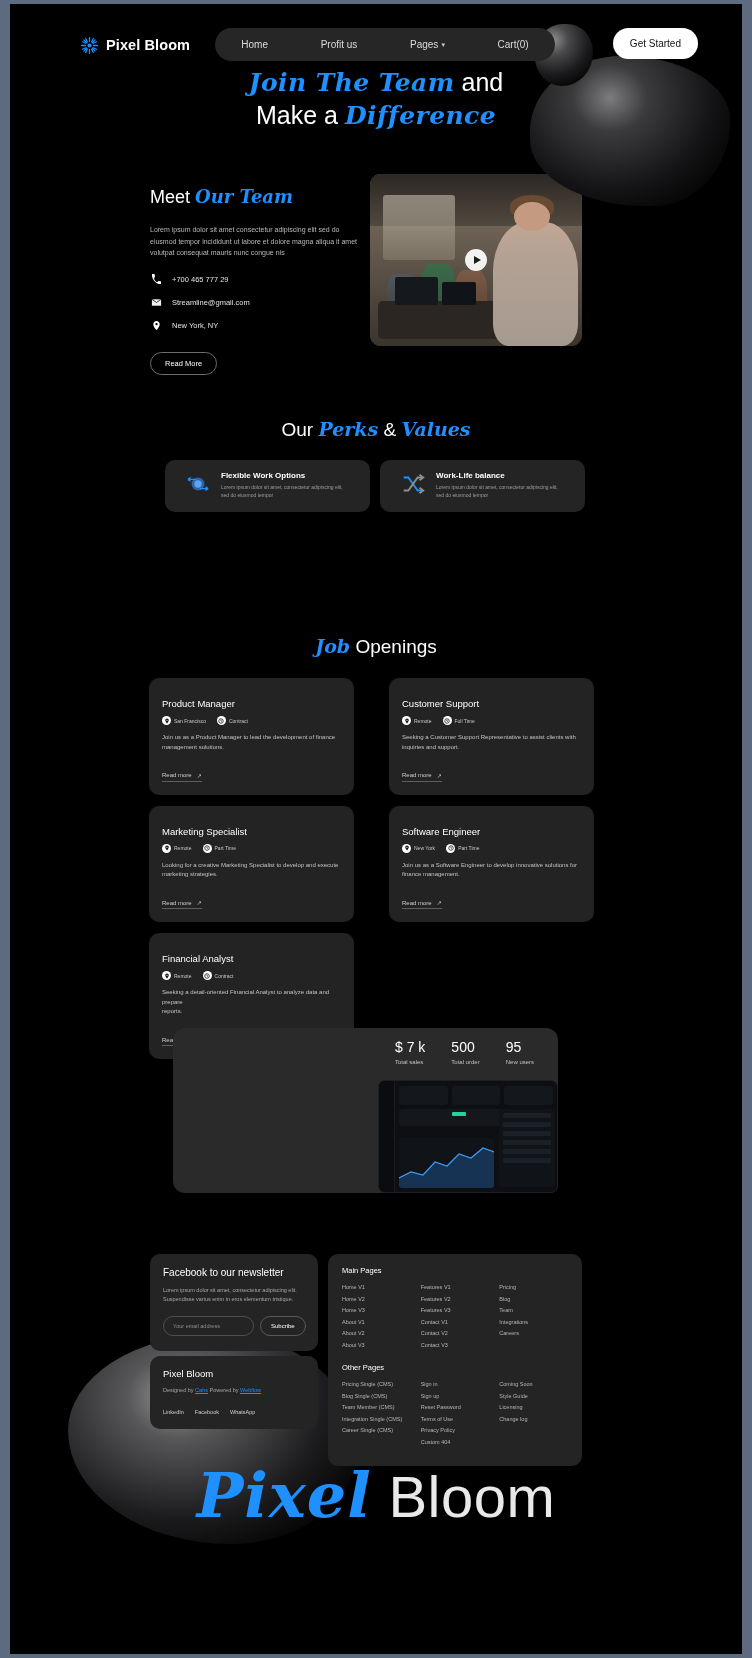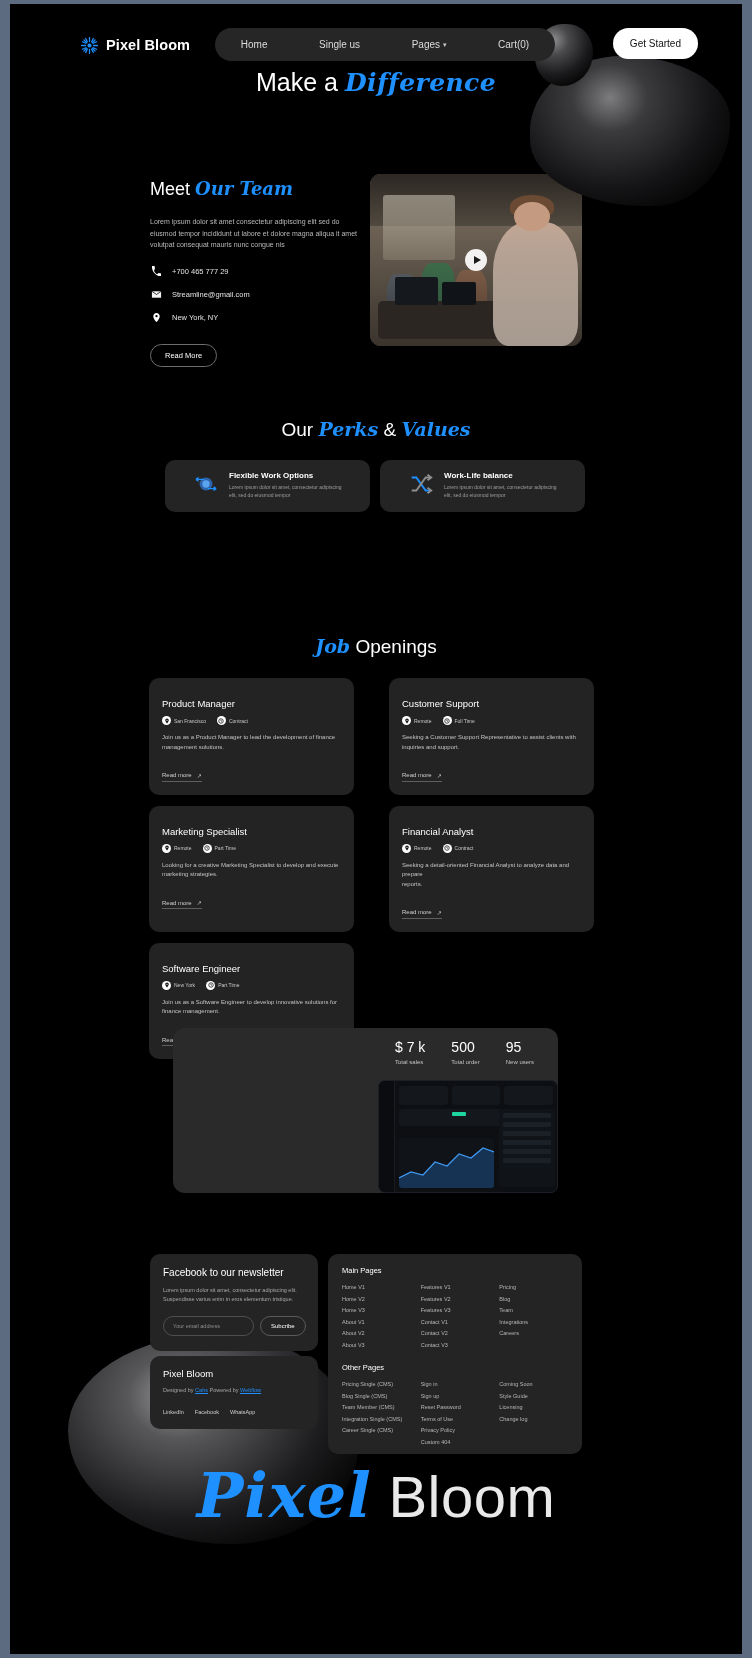--- a/index.html
+++ b/index.html
@@ -63,21 +63,21 @@
 
   
   .hero-title {
     position: absolute; top: 62px; left: 0; width: 732px; text-align: center; z-index: 20;
   }
   .hero-line { font-size: 25px; color: #fff; line-height: 33px; }
   .script { font-family: "DejaVu Serif", serif; font-style: italic; color: #1e90ff; font-weight: bold; letter-spacing: .4px; }
   .script-sm { font-family: "DejaVu Serif", serif; font-style: italic; color: #1e90ff; font-weight: bold; }
 
   
-  .meet { position: absolute; left: 140px; top: 174px; width: 215px; z-index: 12; }
+  .meet { position: absolute; left: 140px; top: 182px; width: 215px; z-index: 12; }
   .meet h2 { font-size: 18px; color: #fff; font-weight: normal; margin-bottom: 16px; }
   .meet p.lede { font-size: 7px; color: #b9b9b9; line-height: 11.5px; margin-bottom: 14px; }
   .contact-row { display: flex; align-items: center; gap: 9px; margin-bottom: 10px; }
   .cicon { width: 13px; height: 13px; display:flex; align-items:center; justify-content:center; }
   .contact-row span.txt { font-size: 7.5px; color: #e2e2e2; }
   .readmore-btn {
     margin-top: 10px; background: transparent; color: #fff; font-size: 7.5px;
     border: 1px solid #6d6d6d; border-radius: 12px; padding: 6px 14px; cursor: pointer;
     font-family: "Liberation Sans", sans-serif;
   }
@@ -108,21 +108,21 @@
   }
   .play-tri { width: 0; height: 0; border-left: 7px solid #1b1b1b; border-top: 4.5px solid transparent; border-bottom: 4.5px solid transparent; margin-left: 2px; }
 
   
   .sec-title { position: absolute; width: 732px; text-align: center; font-size: 19px; color: #fff; }
   .perks-grid {
     position: absolute; left: 155px; top: 456px; width: 420px;
     display: grid; grid-template-columns: 1fr 1fr; gap: 10px 10px;
   }
   .perk-card {
-    background: #242424; border-radius: 10px; padding: 11px 28px;
+    background: #242424; border-radius: 10px; padding: 11px 20px;
     display: flex; gap: 10px; align-items: flex-start; min-height: 52px;
   }
   .perk-ic { width: 26px; height: 26px; flex: 0 0 26px; display:flex; align-items:center; justify-content:center; }
   .perk-h { font-size: 8px; color: #fff; font-weight: bold; margin-bottom: 4px; }
   .perk-p { font-size: 5px; color: #9d9d9d; line-height: 7.5px; }
 
   
   .jobs-grid {
     position: absolute; left: 139px; top: 674px; width: 455px;
     display: grid; grid-template-columns: 205px 205px; gap: 11px 35px;
@@ -174,21 +174,21 @@
   .news-input::placeholder { color: #8e8e8e; }
   .sub-btn { background: transparent; border: 1px solid #5a5a5a; border-radius: 11px; color: #fff; font-size: 6px; padding: 6px 10px; cursor: pointer; font-family: "Liberation Sans", sans-serif; }
 
   .brand-card { position: absolute; left: 140px; top: 1352px; width: 168px; background: #242424; border-radius: 10px; padding: 12px 13px 14px; z-index: 12; }
   .bc-name { font-size: 9.5px; color: #fff; margin-bottom: 8px; }
   .bc-credit { font-size: 5.5px; color: #a5a5a5; margin-bottom: 16px; }
   .bc-credit a { color: #1e90ff; text-decoration: underline; }
   .bc-social { display: flex; gap: 11px; }
   .bc-social span { font-size: 5.5px; color: #cfcfcf; cursor: pointer; }
 
-  .links-card { position: absolute; left: 318px; top: 1250px; width: 254px; background: #242424; border-radius: 10px; padding: 12px 14px 4px; z-index: 12; }
+  .links-card { position: absolute; left: 318px; top: 1250px; width: 254px; background: #242424; border-radius: 10px; padding: 12px 14px 16px; z-index: 12; }
   .links-h { font-size: 7.5px; color: #fff; margin-bottom: 9px; }
   .links-cols { display: grid; grid-template-columns: 1fr 1fr 1fr; gap: 0 10px; }
   .links-cols a { display: block; font-size: 5.5px; color: #b6b6b6; text-decoration: none; margin-bottom: 5.5px; cursor: pointer; }
   .links-h2 { font-size: 7.5px; color: #fff; margin: 10px 0 9px; }
 
   .bigname { position: absolute; left: 0; top: 1455px; width: 732px; text-align: center; z-index: 14; }
   .bigname .p1 { font-family: "DejaVu Serif", serif; font-style: italic; font-weight: bold; color: #1e90ff; font-size: 62px; letter-spacing: 1px; }
   .bigname .p2 { color: #e9e9e9; font-size: 58px; letter-spacing: .5px; }
 </style>
 </head>
@@ -226,35 +226,38 @@
         </svg>
       </span>
       <span class="brand-name">Pixel Bloom</span>
     </div>
 
     <div class="navpill">
       <a class="navlink">
             <span>Home</span>
           </a>
       <a class="navlink">
-            <span>Single us</span>
+            <span>Profit us</span>
           </a>
       <a class="navlink">
         <span>Pages</span>
         <span class="caret">▾</span>
       </a>
       <a class="navlink">
             <span>Cart(0)</span>
           </a>
     </div>
 
     <button class="cta">Get Started</button>
   </div>
 
   <div class="hero-title">
+    <div class="hero-line">
+      <span class="script">Join The Team</span><span> and</span>
+    </div>
     <div class="hero-line">
       <span>Make a </span><span class="script">Difference</span>
     </div>
   </div>
 
   <div class="meet">
     <h2>
       <span>Meet </span><span class="script-sm">Our Team</span>
     </h2>
     <p class="lede">Lorem ipsum dolor sit amet consectetur adipiscing elit sed do eiusmod tempor incididunt ut labore et dolore magna aliqua it amet volutpat consequat mauris nunc congue nis</p>
@@ -428,70 +431,70 @@
         </span>
       </div>
       <div class="job-desc">Looking for a creative Marketing Specialist to develop and execute marketing strategies.</div>
       <a class="job-more">
             <span>Read more</span>
             <span class="arrow-ne">↗</span>
           </a>
     </div>
 
     <div class="job-card">
-      <div class="job-title">Financial Analyst</div>
+      <div class="job-title">Software Engineer</div>
       <div class="job-tags">
         <span class="tag">
           <span class="tag-ic">
                 <svg width="6" height="6" viewBox="0 0 24 24" fill="#111">
                   <path d="M12 2C8.1 2 5 5.1 5 9c0 5.3 7 13 7 13s7-7.7 7-13c0-3.9-3.1-7-7-7zm0 9.5A2.5 2.5 0 1 1 12 6.5a2.5 2.5 0 0 1 0 5z"></path>
                 </svg>
               </span>
-          <span class="tag-t">Remote</span>
+          <span class="tag-t">New York</span>
         </span>
         <span class="tag">
           <span class="tag-ic">
                 <svg width="6" height="6" viewBox="0 0 24 24" fill="none" stroke="#111" stroke-width="3">
                   <circle cx="12" cy="12" r="9"></circle>
                   <path d="M12 7v5l3 2"></path>
                 </svg>
               </span>
-          <span class="tag-t">Contract</span>
-        </span>
-      </div>
-      <div class="job-desc" style="white-space:pre-line">Seeking a detail-oriented Financial Analyst to analyze data and prepare
-reports.</div>
+          <span class="tag-t">Part Time</span>
+        </span>
+      </div>
+      <div class="job-desc">Join us as a Software Engineer to develop innovative solutions for finance management.</div>
       <a class="job-more">
             <span>Read more</span>
             <span class="arrow-ne">↗</span>
           </a>
     </div>
 
     <div class="job-card">
-      <div class="job-title">Software Engineer</div>
+      <div class="job-title">Financial Analyst</div>
       <div class="job-tags">
         <span class="tag">
           <span class="tag-ic">
                 <svg width="6" height="6" viewBox="0 0 24 24" fill="#111">
                   <path d="M12 2C8.1 2 5 5.1 5 9c0 5.3 7 13 7 13s7-7.7 7-13c0-3.9-3.1-7-7-7zm0 9.5A2.5 2.5 0 1 1 12 6.5a2.5 2.5 0 0 1 0 5z"></path>
                 </svg>
               </span>
-          <span class="tag-t">New York</span>
+          <span class="tag-t">Remote</span>
         </span>
         <span class="tag">
           <span class="tag-ic">
                 <svg width="6" height="6" viewBox="0 0 24 24" fill="none" stroke="#111" stroke-width="3">
                   <circle cx="12" cy="12" r="9"></circle>
                   <path d="M12 7v5l3 2"></path>
                 </svg>
               </span>
-          <span class="tag-t">Part Time</span>
-        </span>
-      </div>
-      <div class="job-desc">Join us as a Software Engineer to develop innovative solutions for finance management.</div>
+          <span class="tag-t">Contract</span>
+        </span>
+      </div>
+      <div class="job-desc" style="white-space:pre-line">Seeking a detail-oriented Financial Analyst to analyze data and prepare
+reports.</div>
       <a class="job-more">
             <span>Read more</span>
             <span class="arrow-ne">↗</span>
           </a>
     </div>
   </div>
 
   <div class="ai-wrap">
     <div class="ai-card"></div>
     <div class="stats">

